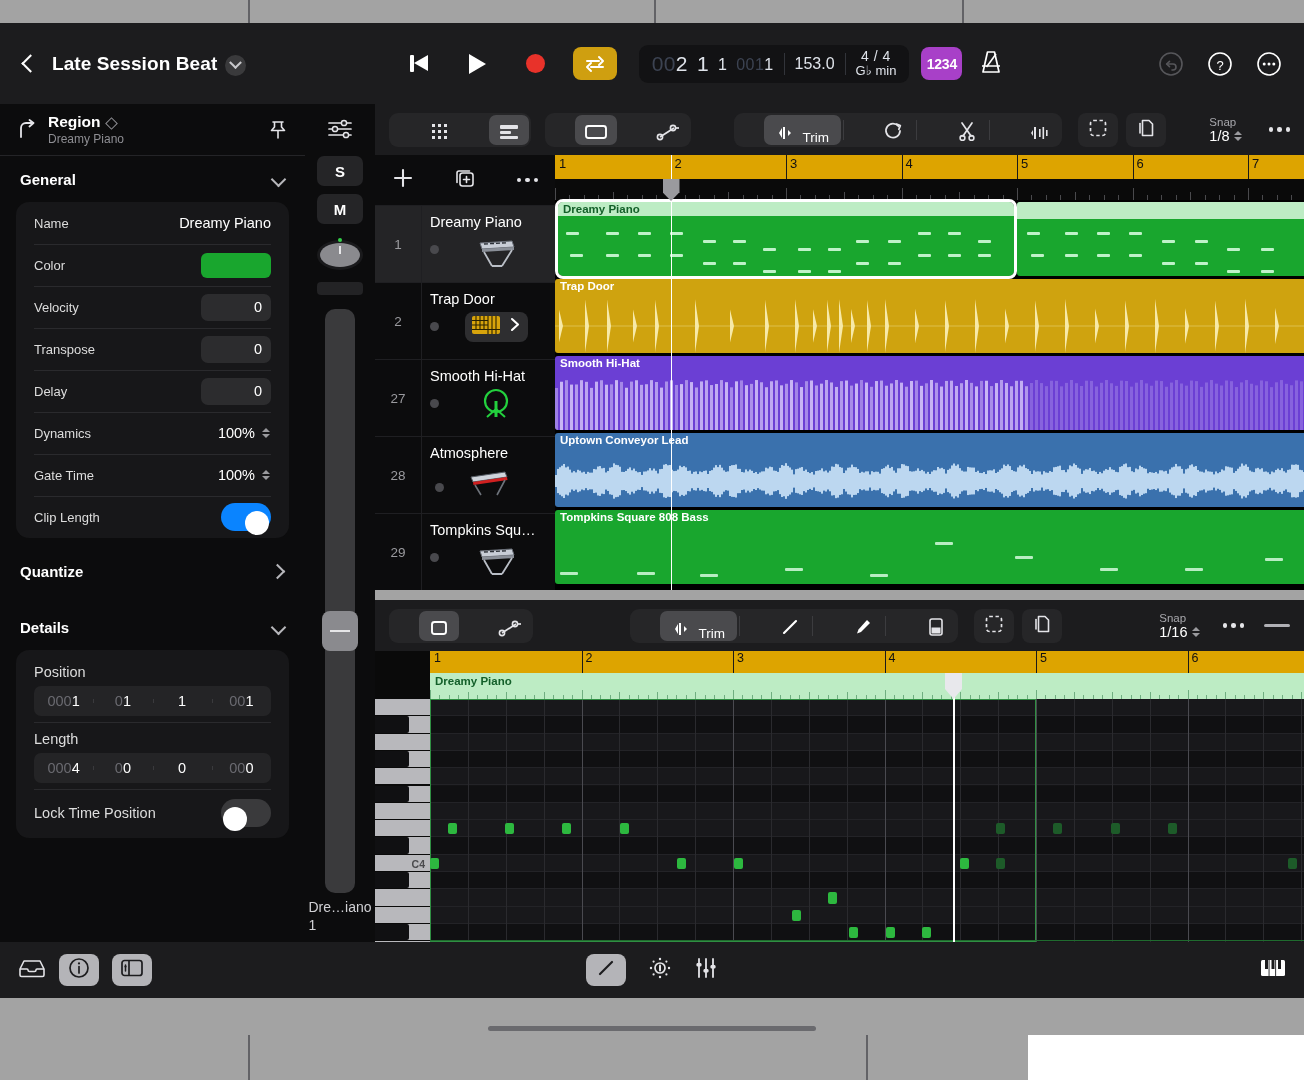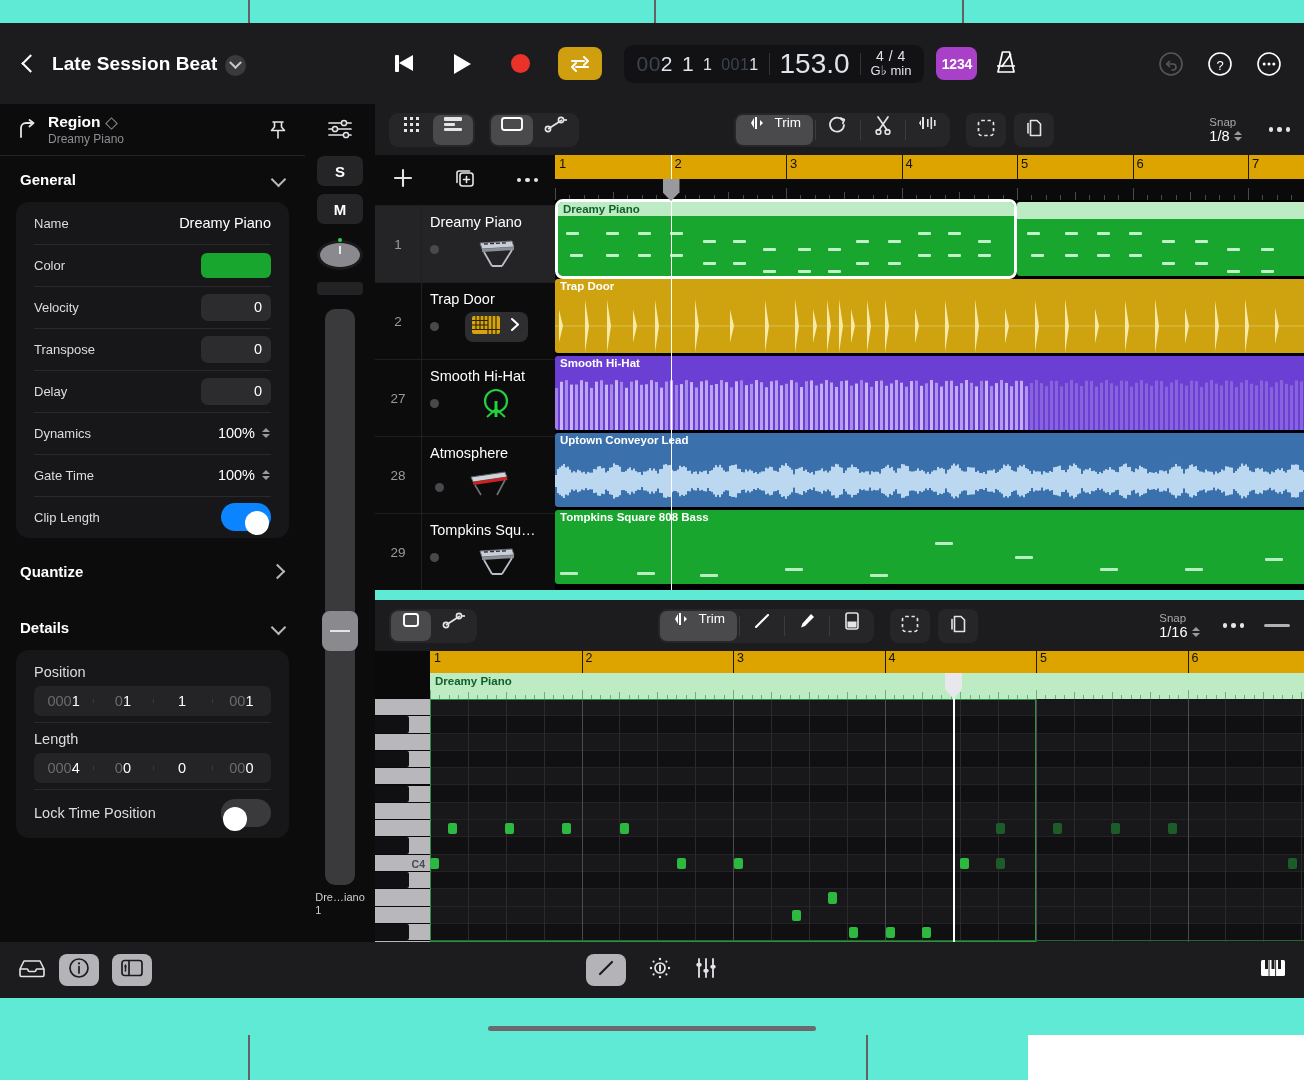--- a/index.html
+++ b/index.html
@@ -3,21 +3,21 @@
 <meta charset="utf-8">
 <style>
   * { margin:0; padding:0; box-sizing:border-box; }
   html,body {
     width:1304px; height:1080px; overflow:hidden;
     background:#000;
     font-family:"Liberation Sans", sans-serif;
     color:#fff;
     -webkit-font-smoothing:antialiased;
   }
-  .app { position:relative; width:1304px; height:1080px; background:#5eead4; }
+  .app { position:relative; width:1304px; height:1080px; background:#a3a3a3; }
 
   
   .topbar { position:absolute; left:0; top:23px; width:1304px; height:81px; background:#1c1c1e; display:flex; align-items:center; }
   .tb-left { width:305px; height:81px; display:flex; align-items:center; padding-left:18px; gap:14px; background:#1c1c1e;}
   .chev-back { width:20px; height:20px; position:relative; cursor:pointer; flex:none;}
   .chev-back::before { content:""; position:absolute; left:6px; top:3px; width:11px; height:11px; border-left:2.6px solid #fff; border-bottom:2.6px solid #fff; transform:rotate(45deg); }
   .proj-title { font-size:19px; font-weight:bold; letter-spacing:.1px; }
   .circ-chev { width:21px; height:21px; border-radius:50%; background:#3a3a3c; display:inline-flex; align-items:center; justify-content:center; margin-left:8px; position:relative; top:2px;}
   .circ-chev::after { content:""; width:7px; height:7px; border-right:2px solid #c8c8cc; border-bottom:2px solid #c8c8cc; transform:rotate(45deg) translate(-2px,-2px); }
 
@@ -32,21 +32,21 @@
   .cycle-btn { width:44px; height:33px; border-radius:8px; background:#cf9f10; display:flex; align-items:center; justify-content:center; cursor:pointer; margin-left:-6px;}
   .ico-cycle { width:22px; height:18px; position:relative; }
   .ico-cycle svg { display:block; }
 
   .lcd { height:38px; border-radius:9px; background:#121214; display:flex; align-items:center; padding:0 13px; gap:0; }
   .lcd .pos { display:flex; align-items:baseline; font-size:21px; letter-spacing:.4px; color:#dfe3ea;}
   .lcd .dim { color:#3c4352; }
   .lcd .big { font-size:21px; }
   .lcd .sm  { font-size:16px; position:relative; top:-1px;}
   .lcd-sep { width:1px; height:22px; background:#32343a; margin:0 10px; }
-  .lcd .tempo { font-size:28px; color:#dfe3ea; }
+  .lcd .tempo { font-size:16px; color:#dfe3ea; }
   .lcd .sig { text-align:center; line-height:1.06; color:#dfe3ea;}
   .lcd .sig .a { font-size:14px; letter-spacing:.5px;}
   .lcd .sig .b { font-size:13px; }
   .count-btn { width:41px; height:33px; border-radius:8px; background:#a840c8; display:flex; align-items:center; justify-content:center; margin-left:12px; cursor:pointer; font-size:14px; font-weight:600; letter-spacing:-.2px;}
   .metro { margin-left:16px; cursor:pointer; }
 
   .tb-right { width:200px; display:flex; align-items:center; justify-content:flex-end; gap:23px; padding-right:22px; }
   .rbtn { width:26px; height:26px; cursor:pointer; }
 
   
@@ -97,26 +97,26 @@
   .mixico { margin-bottom:12px; cursor:pointer;}
   .smbtn { width:46px; height:30px; border-radius:7px; background:#252527; display:flex; align-items:center; justify-content:center; font-size:15px; font-weight:600; margin-bottom:8px; cursor:pointer;}
   .knob { width:46px; height:34px; margin-top:6px; position:relative; cursor:pointer;}
   .knob .ell { position:absolute; left:3px; top:5px; width:40px; height:24px; border-radius:50%; background:#8a8a8e; box-shadow:0 0 0 3px #1a1a1c;}
   .knob .tick { position:absolute; left:22px; top:8px; width:2px; height:8px; background:#e8e8ea;}
   .knob .dot { position:absolute; left:21px; top:0px; width:4px; height:4px; border-radius:50%; background:#33d049;}
   .chslot { width:46px; height:13px; border-radius:4px; background:#232325; margin-top:10px;}
   .fader { width:30px; flex:1; margin:14px 0 6px; border-radius:10px; background:#3a3a3c; position:relative; cursor:pointer;}
   .fader .cap { position:absolute; left:-3px; width:36px; height:40px; border-radius:8px; background:#8a8a8e; top:302px; display:flex; align-items:center; justify-content:center;}
   .fader .cap::after{content:"";width:20px;height:2px;background:#e6e6e8;}
-  .chname { font-size:11px; color:#d0d0d4; line-height:1.25; padding-bottom:24px;}
+  .chname { font-size:14px; color:#d0d0d4; line-height:1.25; padding-bottom:8px;}
 
   
   .arrbar { position:absolute; left:375px; top:104px; width:929px; height:51px; background:#1c1c1e; display:flex; align-items:center; padding:0 14px;}
   .grp { display:flex; align-items:center; background:#262628; border-radius:9px; height:34px; padding:2px; gap:2px;}
-  .gbtn { height:30px; min-width:40px; border-radius:7px; display:flex; align-items:flex-start; justify-content:center; cursor:pointer; padding:0 9px;}
+  .gbtn { height:30px; min-width:40px; border-radius:7px; display:flex; align-items:flex-end; justify-content:center; cursor:pointer; padding:0 9px;margin-left:28px;}
   .gbtn.sel { background:#4a4a4d; }
   .gdiv { width:1px; height:20px; background:#3c3c3f; }
   .plainbtn { width:40px; height:34px; border-radius:8px; background:#262628; display:flex; align-items:center; justify-content:center; cursor:pointer;}
   .trimlbl { font-size:13.5px; margin-left:6px; }
   .snapbox { cursor:pointer; }
   .snapbox .s1 { font-size:11.5px; color:#a8a8ad; }
   .snapbox .s2 { font-size:14.5px; display:flex; align-items:center; gap:4px; justify-content:center;}
   .dots3 { display:flex; gap:4px; cursor:pointer;}
   .dots3 i { width:4.5px; height:4.5px; border-radius:50%; background:#e4e4e8; display:block;}
 

